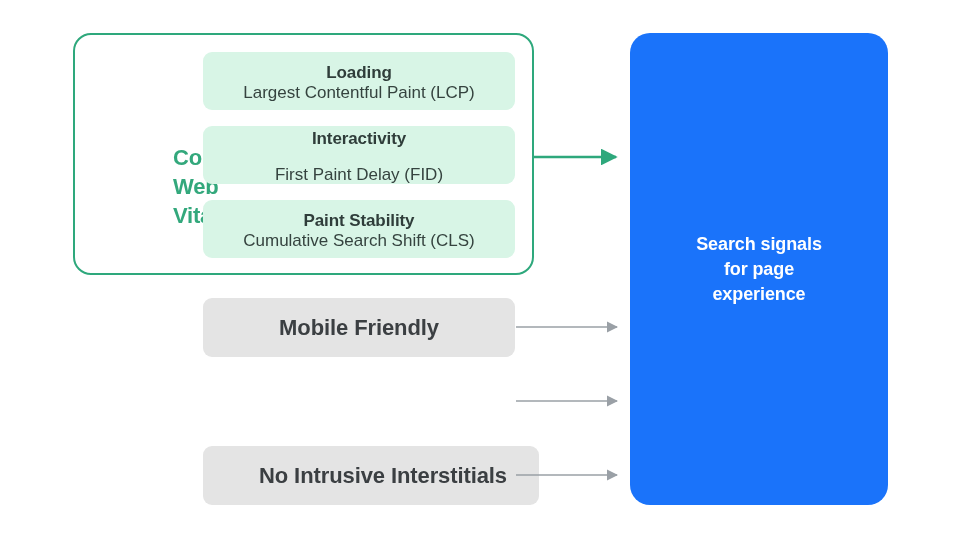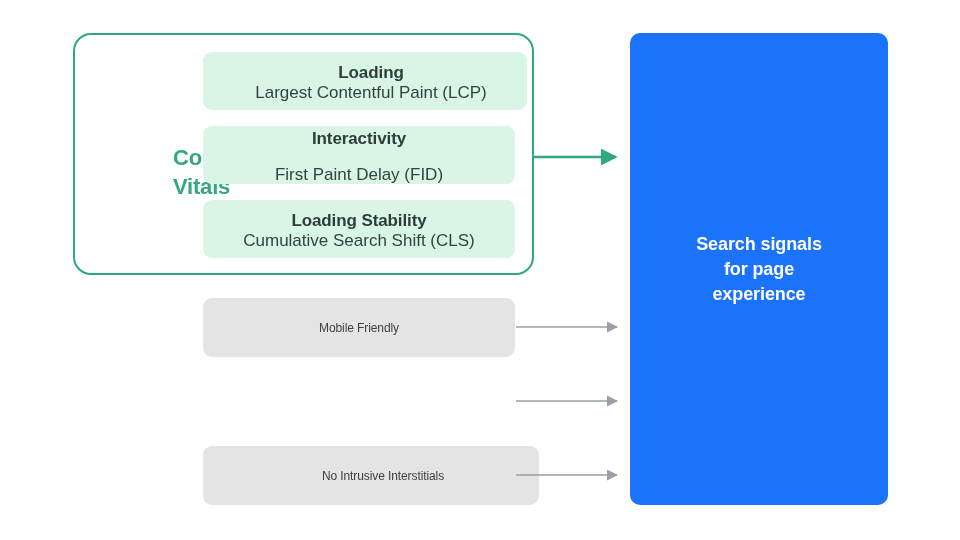--- a/index.html
+++ b/index.html
@@ -56,21 +56,21 @@
     left: 203px;
     width: 312px;
     height: 58px;
     background: #d8f5e6;
     border-radius: 9px;
     display: flex;
     flex-direction: column;
     align-items: center;
     justify-content: center;
   }
-  .metric-card.m0 { top: 52px; padding-left: 12px; }
+  .metric-card.m0 { top: 52px; }
   .metric-card.m1 { top: 126px; gap: 16px; }
   .metric-card.m2 { top: 200px; }
 
   .metric-title {
     color: #2f3d3a;
     font-size: 17px;
     font-weight: bold;
     line-height: 22px;
     letter-spacing: -0.1px;
   }
@@ -93,34 +93,34 @@
     display: flex;
     align-items: center;
     justify-content: center;
   }
   .signal-card.s0 { top: 298px; }
   .signal-card.s1 { top: 372px; }
   .signal-card.s2 { top: 446px; padding-left: 24px; }
 
   .signal-label {
     color: #3b3f42;
-    font-size: 12px;
-    font-weight: normal;
+    font-size: 22px;
+    font-weight: bold;
     letter-spacing: -0.1px;
   }
 
   
   .result-panel {
     position: absolute;
     left: 630px;
     top: 33px;
     width: 258px;
     height: 472px;
     background: #1a73fa;
-    border-radius: 10px;
+    border-radius: 20px;
     display: flex;
     align-items: center;
     justify-content: center;
   }
   .result-text {
     color: #ffffff;
     font-size: 18px;
     font-weight: bold;
     line-height: 25px;
     text-align: center;
@@ -138,36 +138,37 @@
   }
 </style>
 </head>
 <body>
 
 <div id="stage">
 
   <div class="cwv-container">
     <div class="cwv-label">
       <span>Core</span>
+      <span>Web</span>
       <span>Vitals</span>
     </div>
   </div>
 
   <div class="metric-card m0">
     <div class="metric-title">Loading</div>
     <div class="metric-sub">Largest Contentful Paint (LCP)</div>
   </div>
 
   <div class="metric-card m1">
     <div class="metric-title">Interactivity</div>
     <div class="metric-sub">First Paint Delay (FID)</div>
   </div>
 
   <div class="metric-card m2">
-    <div class="metric-title">Loading Stability</div>
+    <div class="metric-title">Paint Stability</div>
     <div class="metric-sub">Cumulative Search Shift (CLS)</div>
   </div>
 
   <div class="signal-card s0">
     <div class="signal-label">Mobile Friendly</div>
   </div>
 
 
   <div class="signal-card s2">
     <div class="signal-label">No Intrusive Interstitials</div>

